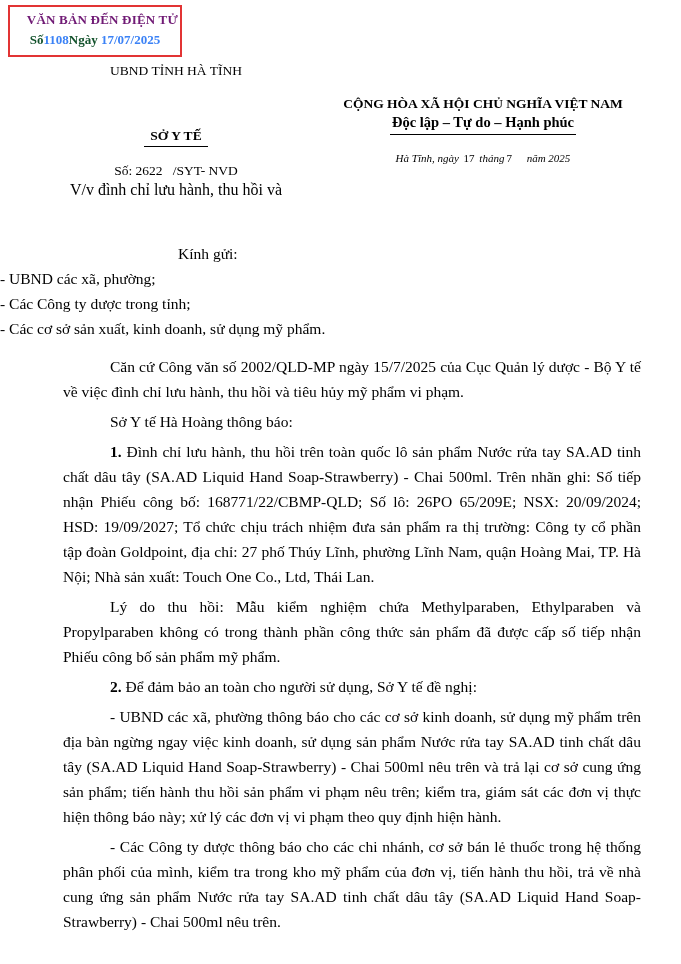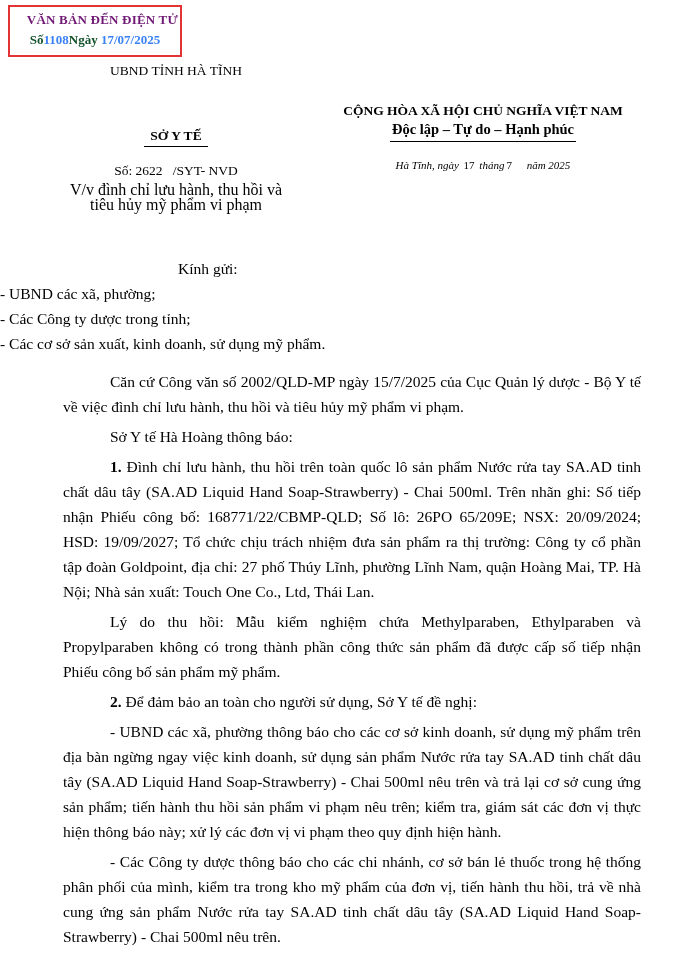--- a/index.html
+++ b/index.html
@@ -137,21 +137,20 @@
 
   <div class="header">
     <div class="header-left">
       <div class="org-parent">UBND TỈNH HÀ TĨNH</div>
       <div class="org-name">
         <span class="org-name-inner">SỞ Y TẾ</span>
       </div>
       <div class="doc-number">Số: 2622   /SYT- NVD</div>
       <div class="subject">
         <div>V/v đình chỉ lưu hành, thu hồi và</div>
-        <div>tiêu hủy mỹ phẩm vi phạm</div>
       </div>
     </div>
     <div class="header-right">
       <div class="motto1">CỘNG HÒA XÃ HỘI CHỦ NGHĨA VIỆT NAM</div>
       <div class="motto2">
         <span class="motto2-inner">Độc lập – Tự do – Hạnh phúc</span>
       </div>
       <div class="place-date">
         <span>Hà Tĩnh, ngày</span>
         <span class="num">17</span>

